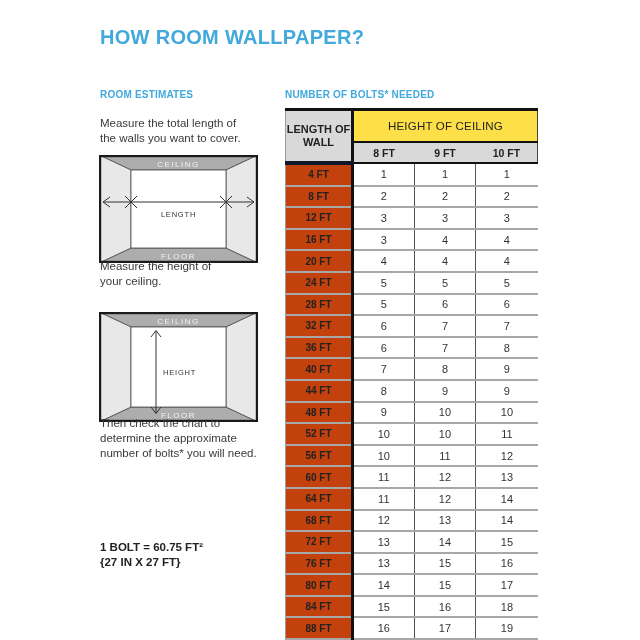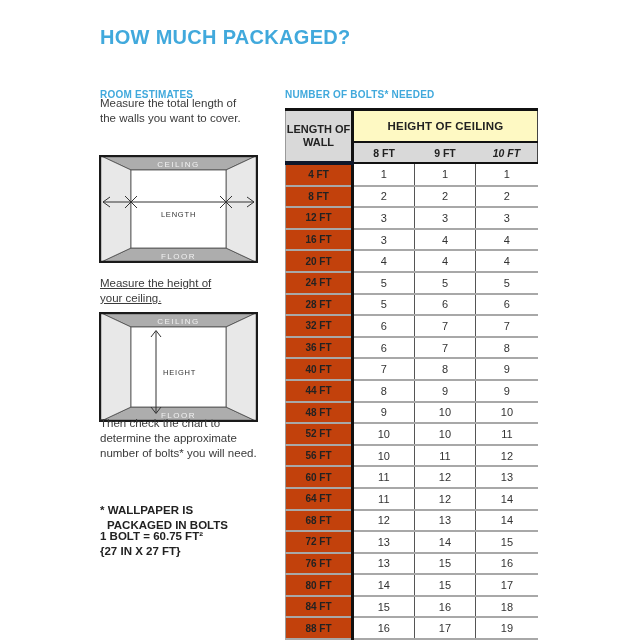--- a/index.html
+++ b/index.html
@@ -35,22 +35,22 @@
   .step {
     position: absolute;
     left: 100px;
     margin: 0;
     width: 180px;
     font-size: 11.5px;
     line-height: 15px;
     color: #3a3a3a;
     white-space: pre-line;
   }
-  .step1 { top: 96px; }
-  .step2 { top: 276px; text-decoration: underline; }
+  .step1 { top: 116px; }
+  .step2 { top: 259px; }
   .step3 { top: 416px; }
 
   .diagram { position: absolute; left: 99px; }
   .diagram-length { top: 155px; }
   .diagram-height { top: 312px; }
 
   .band-label {
     fill: #F1F1F1;
     font-size: 8px;
     letter-spacing: 1.5px;
@@ -67,21 +67,21 @@
   .footnote, .bolt-info {
     position: absolute;
     left: 100px;
     font-size: 11.5px;
     line-height: 15px;
     font-weight: bold;
     color: #222222;
   }
   .footnote { top: 503px; }
   .footnote .indent { padding-left: 7px; }
-  .bolt-info { top: 529px; }
+  .bolt-info { top: 540px; }
 
   table.bolts-table {
     position: absolute;
     left: 285px;
     top: 108px;
     width: 253px;
     border-collapse: collapse;
     table-layout: fixed;
     border-top: 3px solid #111111;
     border-left: 1px solid #9a9a9a;
@@ -96,38 +96,38 @@
     background: #D9D9D9;
     font-size: 11px;
     font-weight: bold;
     color: #222222;
     border-right: 3px solid #111111;
     border-bottom: 4px solid #0f172a;
     line-height: 13px;
     padding: 0 6px;
   }
   .group-header {
-    background: #fef9c3;
+    background: #fde047;
     font-size: 11.5px;
-    font-weight: bold;
+    font-weight: normal;
     color: #222222;
     height: 30px;
     border-bottom: 2px solid #111111;
     border-right: 1px solid #444444;
     letter-spacing: 0.2px;
   }
   .sub-header {
     background: #D9D9D9;
     font-size: 10.5px;
     font-weight: bold;
     color: #222222;
     height: 19px;
     border-bottom: 2px solid #111111;
   }
-  .sub-header.last { border-right: 1px solid #444444; font-style: italic; }
+  .sub-header.last { border-right: 1px solid #444444; }
 
   tbody td { height: 19.6px; border-bottom: 2px solid #A8A8A8; }
   tbody tr:last-child td { border-bottom: 2px solid #555555; }
   .len-cell {
     background: #c2410c;
     font-size: 10px;
     font-weight: bold;
     color: #222222;
     border-right: 3px solid #111111;
   }
@@ -137,21 +137,21 @@
     border-right: 1px solid #555555;
     background: #ffffff;
   }
   .val-cell:last-child { border-right: none; }
 </style>
 </head>
 <body>
 
 <div class="page">
 
-  <h1 class="title">HOW MUCH PACKAGED?</h1>
+  <h1 class="title">HOW ROOM WALLPAPER?</h1>
 
   <div class="section-heading left-heading">ROOM ESTIMATES</div>
 
   <p class="step step1">Measure the total length of
 the walls you want to cover.</p>
 
   <svg class="diagram diagram-length" width="159" height="108" viewBox="0 0 159 108">
     <rect x="0" y="0" width="159" height="108" fill="#ffffff"></rect>
     <polygon points="0,0 159,0 127,15 32,15" fill="#ADADAD" stroke="#4a4a4a" stroke-width="0.8"></polygon>
     <polygon points="0,108 32,93 127,93 159,108" fill="#ADADAD" stroke="#4a4a4a" stroke-width="0.8"></polygon>
@@ -191,24 +191,20 @@
     <rect x="1" y="1" width="157" height="108" fill="none" stroke="#1a1a1a" stroke-width="2.4"></rect>
     <text x="79.5" y="11.5" class="band-label">CEILING</text>
     <text x="79.5" y="106" class="band-label">FLOOR</text>
     <text x="64" y="63" class="dim-label">HEIGHT</text>
   </svg>
 
   <p class="step step3">Then check the chart to
 determine the approximate
 number of bolts* you will need.</p>
 
-  <div class="footnote">
-    <div>* WALLPAPER IS</div>
-    <div class="indent">PACKAGED IN BOLTS</div>
-  </div>
 
   <div class="bolt-info">
     <div>1 BOLT = 60.75 FT²</div>
     <div>{27 IN X 27 FT}</div>
   </div>
 
   <div class="section-heading right-heading">NUMBER OF BOLTS* NEEDED</div>
 
   <table class="bolts-table">
     <thead>

